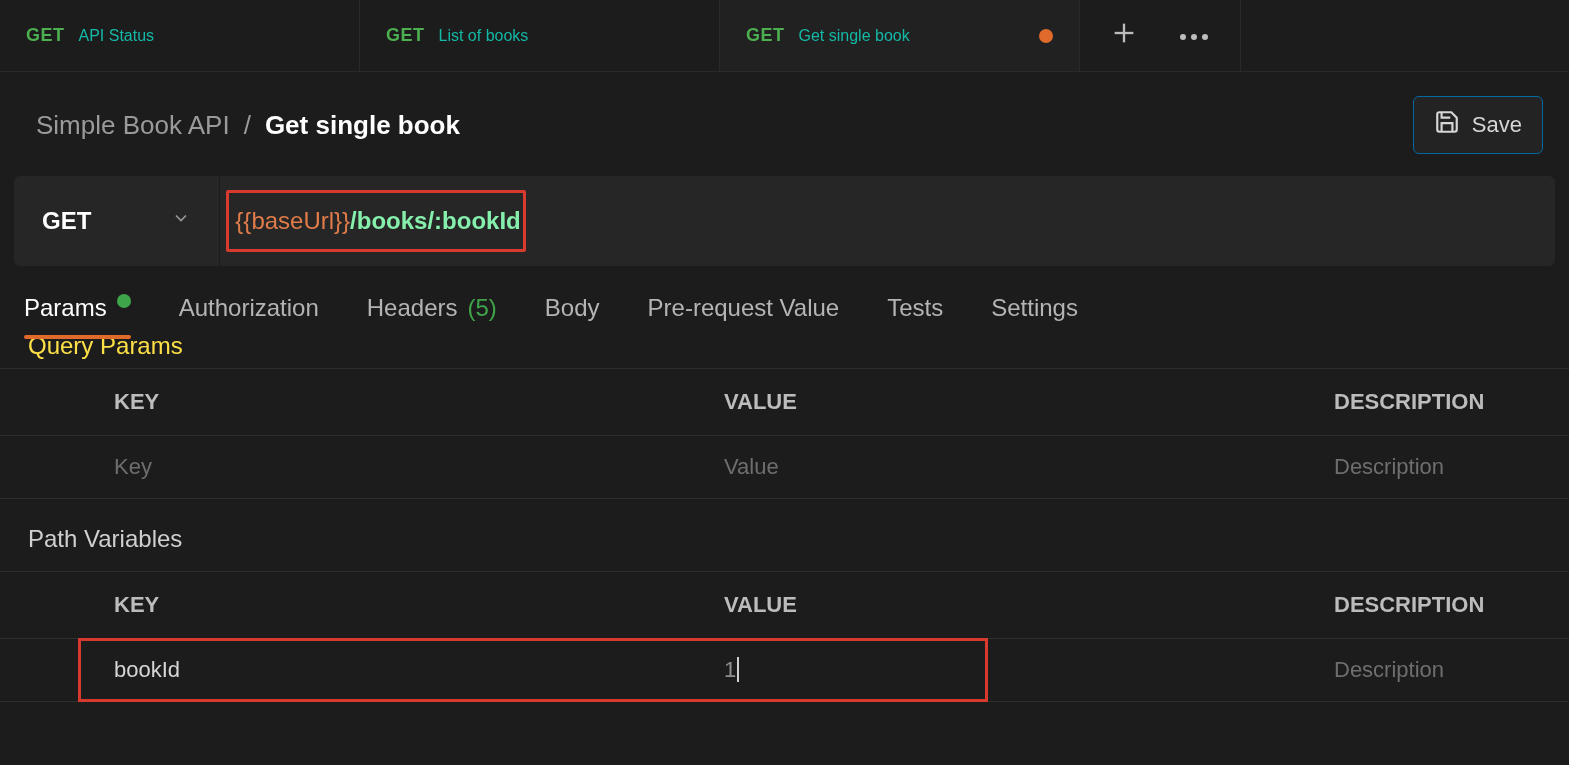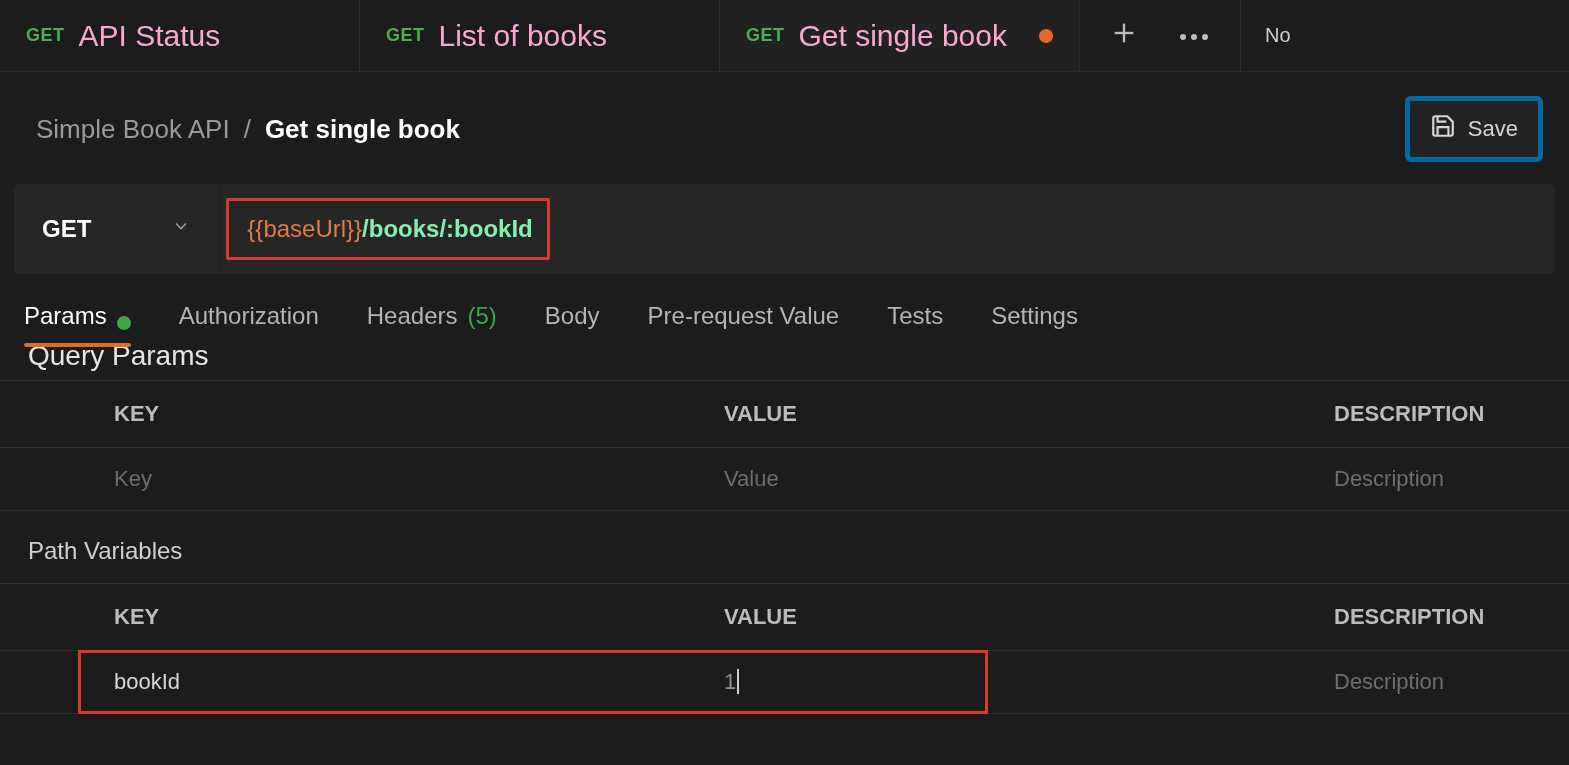--- a/index.html
+++ b/index.html
@@ -27,21 +27,21 @@
     padding: 0 26px;
     border-right: 1px solid #2a2a2a;
     cursor: pointer;
     min-width: 360px;
     position: relative;
   }
   .tab.active {
     background: #212121;
   }
   .tab .method { color: #4caf50; font-size: 18px; font-weight: 600; letter-spacing: 0.5px; }
-  .tab .label { color: #f9a8d4; font-size: 30px; }
+  .tab .label { color: #14b8a6; font-size: 16px; }
   .tab .dot {
     width: 14px; height: 14px; border-radius: 50%;
     background: #e06a2b; margin-left: auto;
   }
   .tab-actions {
     display: flex; align-items: center; gap: 40px; padding: 0 30px;
     border-right: 1px solid #2a2a2a;
   }
   .icon-plus, .icon-dots { color: #bdbdbd; }
   .tab-right {
@@ -53,21 +53,21 @@
     display: flex; align-items: center; justify-content: space-between;
     padding: 24px 26px 10px 36px;
     text-align: right;
   }
   .breadcrumb { display: flex; gap: 14px; font-size: 26px; align-items: center; }
   .breadcrumb .crumb { color: #9a9a9a; }
   .breadcrumb .sep { color: #9a9a9a; }
   .breadcrumb .current { color: #ffffff; font-weight: 600; }
   .save-btn {
     display: flex; align-items: center; gap: 12px;
-    border: 5px solid #0369a1; border-radius: 6px;
+    border: 1px solid #0369a1; border-radius: 6px;
     padding: 12px 20px; color: #d6d6d6; font-size: 22px;
     background: #232323; cursor: pointer;
   }
 
   
   .urlbar-wrap { padding: 12px 14px 8px 14px; }
   .urlbar {
     display: flex; align-items: center;
     background: #262626; border-radius: 6px;
     height: 90px;
@@ -83,40 +83,40 @@
   .chevron { color: #9a9a9a; font-size: 22px; }
   .url-field {
     flex: 1; padding: 0 24px; font-size: 24px;
     display: flex; align-items: center; height: 64px;
     margin-left: 4px;
   }
   .url-field .var { color: #e07b4a; }
   .url-field .rest { color: #86efac; font-weight: bold; }
   .url-highlight {
     border: 3px solid #d83a2e; border-radius: 2px;
-    padding: 14px 14px; margin-left: 6px; margin-right: 10px;
+    padding: 14px 2px; margin-left: 6px; margin-right: 10px;
     display: flex; align-items: center;
   }
 
   
   .req-tabs {
     display: flex; gap: 48px; padding: 20px 24px 0 24px;
     font-size: 24px; color: #b4b4b4;
   }
-  .req-tab { position: relative; padding-bottom: 14px; cursor: pointer; display:flex; align-items:flex-end; gap:10px; }
+  .req-tab { position: relative; padding-bottom: 14px; cursor: pointer; display:flex; align-items:flex-start; gap:10px; }
   .req-tab.active { color: #ffffff; }
   .req-tab.active::after {
     content: ""; position: absolute; left: 0; right: 0; bottom: -3px;
     height: 4px; background: #e06a2b; border-radius: 2px;
   }
   .green-dot { width: 14px; height: 14px; border-radius: 50%; background: #3fa54a; display:inline-block; }
   .header-count { color: #3fa54a; }
 
   .section-label-faded {
-    color: #e5e5e5; font-size: 28px; padding: 0 28px; margin-top: -4px;
+    color: #fde047; font-size: 24px; padding: 0 28px; margin-top: -4px;
   }
 
   
   .table {
     width: 100%; border-collapse: collapse; margin-top: 8px;
   }
   .table th {
     text-align: left; font-weight: 600; color: #bcbcbc;
     padding: 20px 24px; border: 1px solid #2e2e2e; border-left:none; border-right:none;
     font-size: 22px;
@@ -173,21 +173,20 @@
         </svg>
     </span>
     <span class="icon-dots">
       <svg width="32" height="10" viewBox="0 0 32 10">
           <circle cx="5" cy="5" r="3" fill="currentColor"></circle>
           <circle cx="16" cy="5" r="3" fill="currentColor"></circle>
           <circle cx="27" cy="5" r="3" fill="currentColor"></circle>
         </svg>
     </span>
   </div>
-  <div class="tab-right">No</div>
 </div>
 
 <div class="headerbar">
   <div class="breadcrumb">
     <span class="crumb">Simple Book API</span>
     <span class="sep">/</span>
     <span class="current">Get single book</span>
   </div>
   <div class="save-btn">
     <span>

